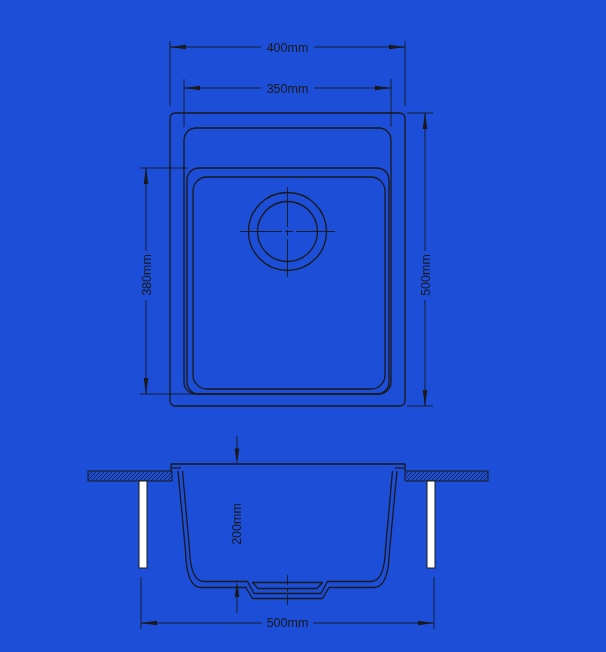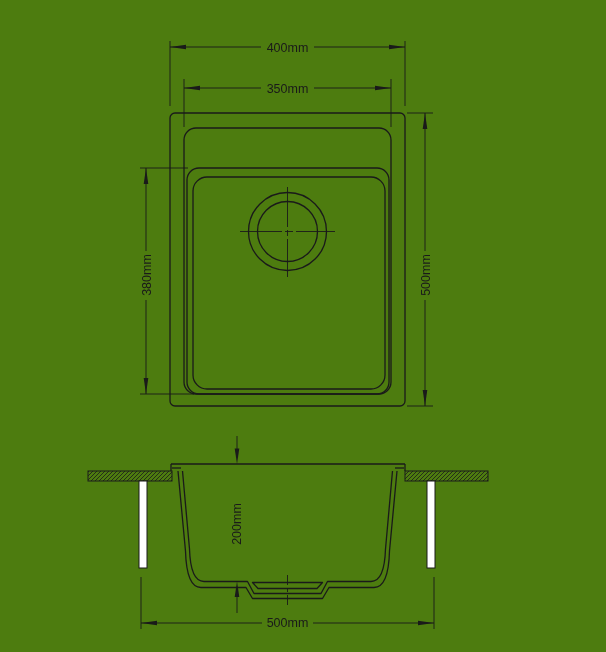--- a/index.html
+++ b/index.html
@@ -7,21 +7,21 @@
     padding: 0;
     background: #ffffff;
     width: 606px;
     height: 652px;
     overflow: hidden;
   }
   .drawing-stage {
     position: relative;
     width: 606px;
     height: 652px;
-    background: #4d7c0f;
+    background: #1d4ed8;
   }
   svg { display: block; }
   .obj {            
     stroke: #1a1a1a;
     stroke-width: 1.3;
     fill: none;
     stroke-linejoin: round;
     stroke-linecap: butt;
   }
   .thin {           

